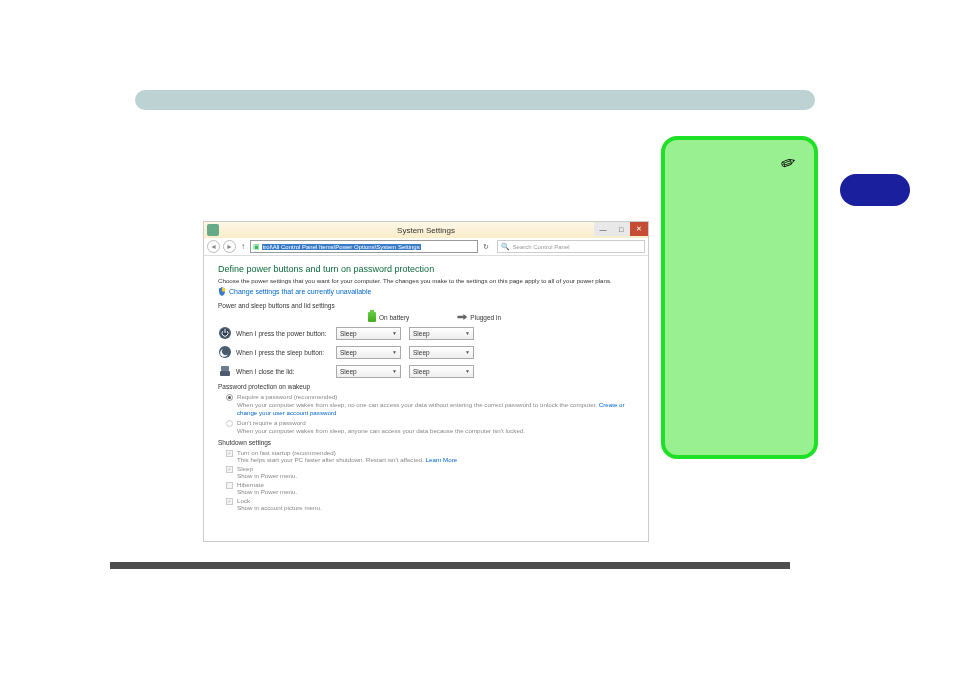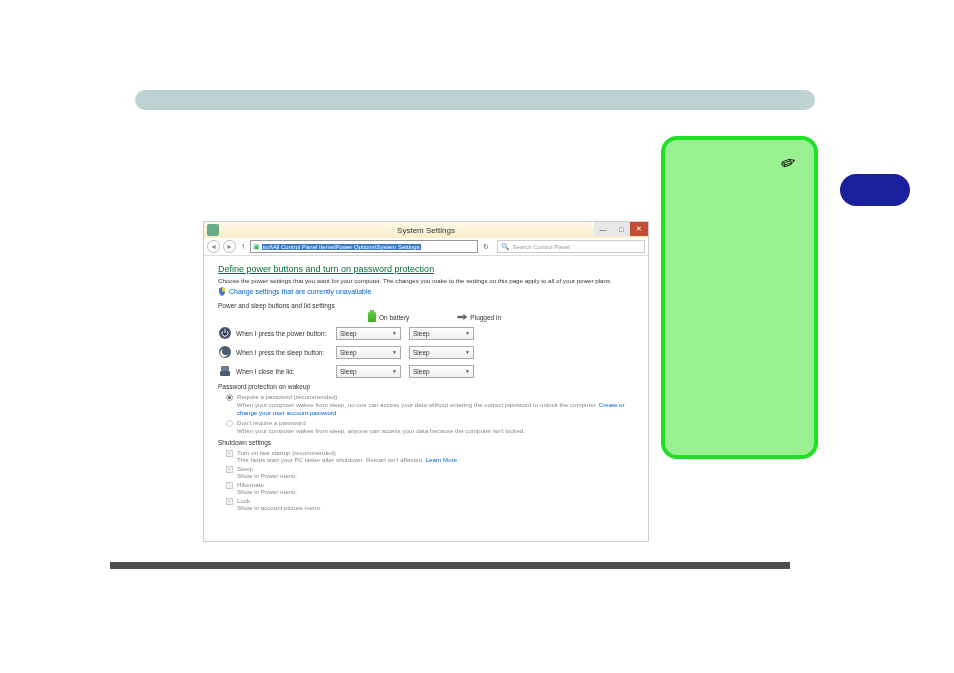--- a/index.html
+++ b/index.html
@@ -27,21 +27,21 @@
 .nav-arrow { width: 13px; height: 13px; border: 1px solid #bbb; border-radius: 50%; display: flex; align-items: center; justify-content: center; font-size: 7px; color: #888; }
 .up-arrow { font-size: 8px; color: #555; padding: 0 2px; }
 .addressbar { flex: 0 0 228px; height: 13px; border: 1px solid #999; display: flex; align-items: center; font-size: 6px; padding: 0 2px; }
 .addressbar .crumb-icon { font-size: 7px; margin-right: 2px; color: #3b6; }
 .addressbar .path-sel { background: #3a7bc8; color: #fff; padding: 0 1px; }
 .refresh { font-size: 7px; color: #555; padding: 0 2px; }
 .searchbox { flex: 1; height: 13px; border: 1px solid #ccc; display: flex; align-items: center; font-size: 6px; color: #999; padding: 0 3px; gap: 3px; margin-left: 3px; }
 .searchbox .mag { font-size: 7px; color: #888; }
 
 .content { padding: 8px 14px; font-size: 7px; color: #333; background: #fff; height: calc(100% - 34px); overflow: hidden; }
-.heading { color: #0c6b3a; font-size: 9px; font-weight: normal; margin-bottom: 3px; text-decoration: underline; }
+.heading { color: #0c6b3a; font-size: 9px; font-weight: normal; margin-bottom: 3px; }
 .desc { font-size: 6.2px; color: #333; line-height: 1.3; margin-bottom: 2px; }
 .link { color: #0066cc; cursor: pointer; }
 .shield-link { display: flex; align-items: center; gap: 3px; margin-bottom: 6px; }
 .shield { width: 8px; height: 9px; display: inline-block; }
 .shield svg { width: 100%; height: 100%; }
 
 .section-label { font-size: 6.5px; color: #333; margin: 4px 0 3px 0; }
 
 .col-headers { display: flex; margin-left: 150px; margin-bottom: 4px; gap: 48px; }
 .col-header { display: flex; align-items: center; gap: 3px; font-size: 6.5px; }

